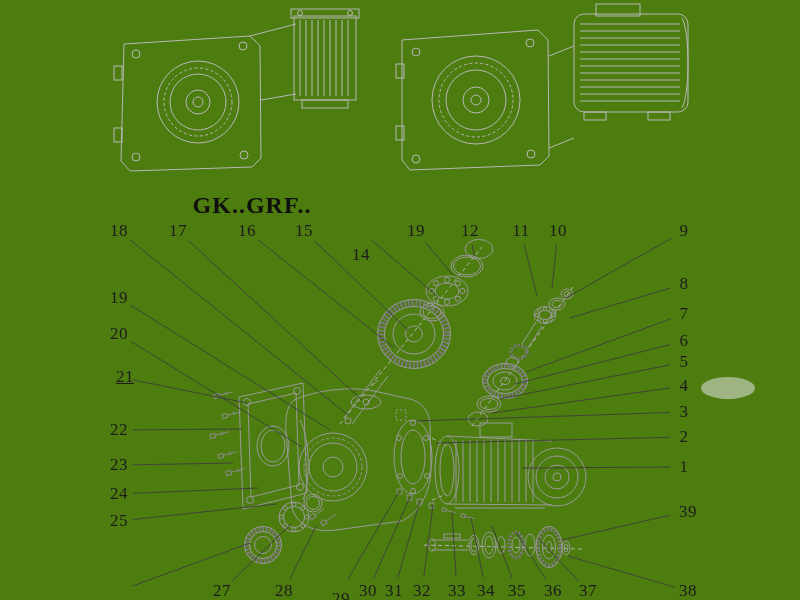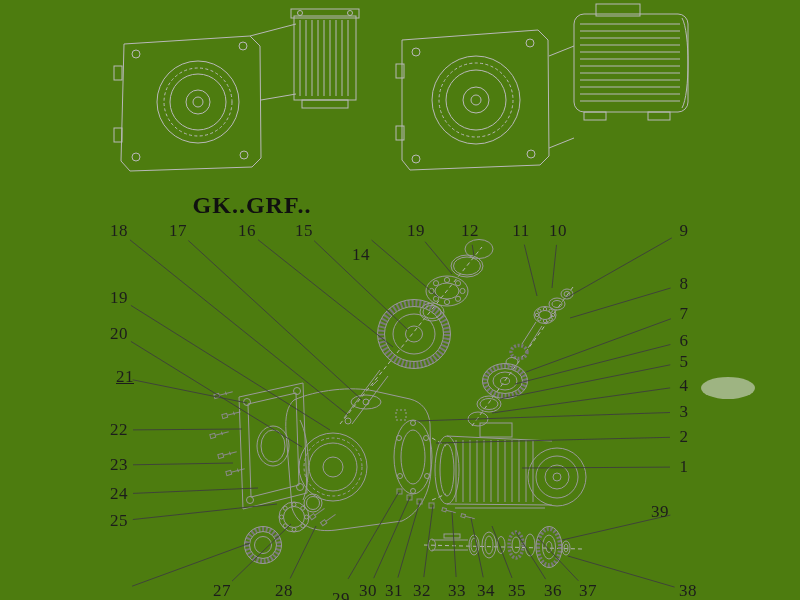--- a/index.html
+++ b/index.html
@@ -346,21 +346,21 @@
       <span class="callout" style="left: 558px; top: 231px;">10</span>
       <span class="callout" style="left: 684px; top: 231px;">9</span>
       <span class="callout" style="left: 684px; top: 284px;">8</span>
       <span class="callout" style="left: 684px; top: 314px;">7</span>
       <span class="callout" style="left: 684px; top: 341px;">6</span>
       <span class="callout" style="left: 684px; top: 362px;">5</span>
       <span class="callout" style="left: 684px; top: 386px;">4</span>
       <span class="callout" style="left: 684px; top: 412px;">3</span>
       <span class="callout" style="left: 684px; top: 437px;">2</span>
       <span class="callout" style="left: 684px; top: 467px;">1</span>
-      <span class="callout" style="left: 660px; top: 512px;">39</span>
+      <span class="callout" style="left: 688px; top: 512px;">39</span>
       <span class="callout" style="left: 688px; top: 591px;">38</span>
       <span class="callout" style="left: 119px; top: 298px;">19</span>
       <span class="callout" style="left: 119px; top: 334px;">20</span>
       <span class="callout" style="left: 125px; top: 377px; text-decoration: underline;">21</span>
       <span class="callout" style="left: 119px; top: 430px;">22</span>
       <span class="callout" style="left: 119px; top: 465px;">23</span>
       <span class="callout" style="left: 119px; top: 494px;">24</span>
       <span class="callout" style="left: 119px; top: 521px;">25</span>
       <span class="callout" style="left: 119px; top: 591px; margin-top: 32px;">26</span>
       <span class="callout" style="left: 222px; top: 591px;">27</span>

